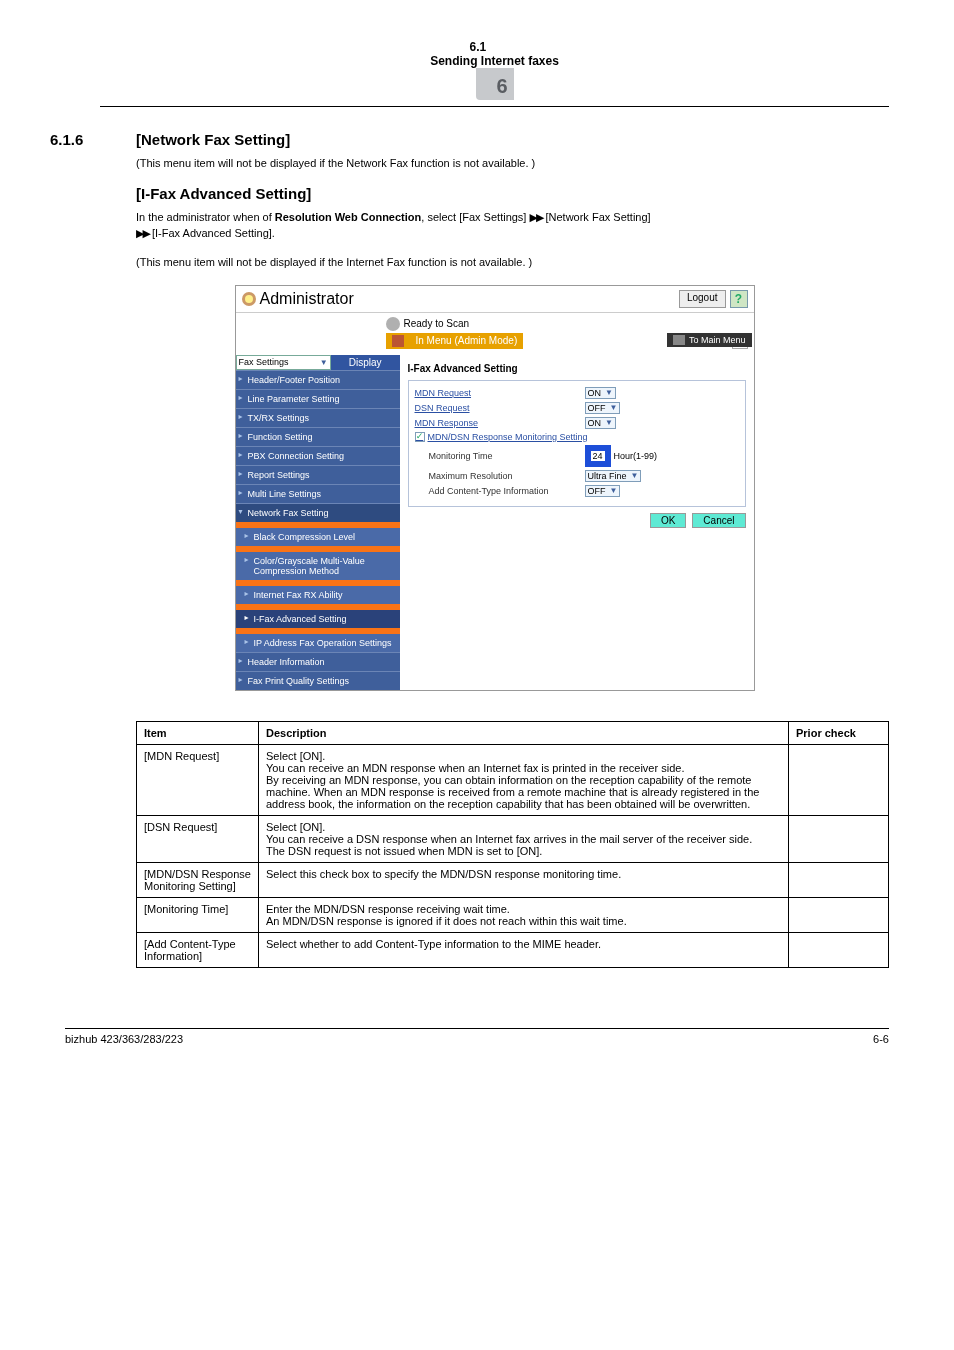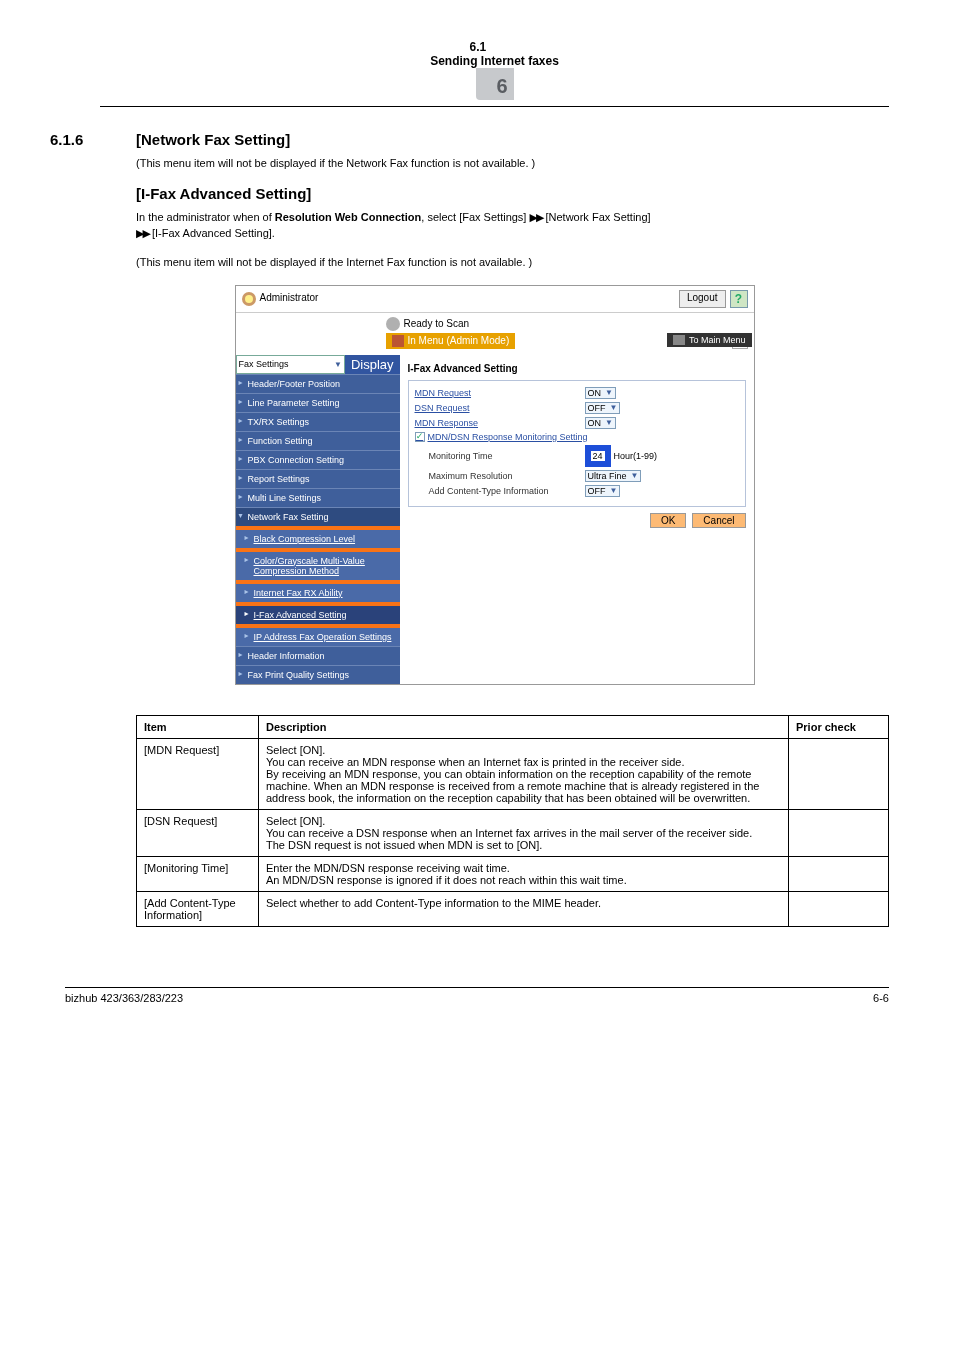--- a/index.html
+++ b/index.html
@@ -44,70 +44,69 @@
     border: 1px solid #999;
     background: #fff;
   }
   .ss-topbar {
     display: flex;
     justify-content: space-between;
     align-items: center;
     border-bottom: 1px solid #ccc;
     padding: 4px 6px;
   }
-  .ss-admin { display: flex; align-items: flex-start; gap: 4px; font-size: 10px; }
+  .ss-admin { display: flex; align-items: center; gap: 4px; font-size: 16px; }
   .ss-admin-icon { width: 14px; height: 14px; background: #c96; border-radius: 50%; display:inline-block; position:relative;}
   .ss-admin-icon::after{content:""; position:absolute; left:3px; top:3px; width:8px; height:8px; border-radius:50%; background:#fff08a;}
   .ss-logout-group { display: flex; gap: 4px; }
   .ss-btn {
     border: 1px solid #999;
     padding: 1px 7px;
     font-size: 10px;
     background: #eee;
     cursor: pointer;
   }
   .ss-help {
     width: 18px; height: 18px; border:1px solid #79a; background:#cfe6c4; color:#2a6; font-weight:bold;
     display:flex; align-items:center; justify-content:center; font-size:12px;
   }
   .ss-statusrow { padding: 4px 6px 2px 150px; display:flex; align-items:center; gap:4px; font-size:10px;}
   .ss-status-icon{width:14px;height:14px;border-radius:50%;background:#b0b0b0;display:inline-block;}
   .ss-menurow { padding: 0 6px 6px 150px; display:flex; justify-content:space-between; align-items:center;}
-  .ss-menu-tag { background:#e7a100; color:#fff; font-size:10px; padding:2px 6px; display:flex; align-items:center; gap:4px;}
+  .ss-menu-tag { background:#e7a100; color:#fff; font-size:10px; padding:2px 6px; display:flex; align-items:center; gap:12px;}
   .ss-menu-icon{width:12px;height:12px;background:#b53; display:inline-block;}
   .ss-refresh{width:16px;height:16px;border:1px solid #aaa; background:#fff; display:inline-flex; align-items:center; justify-content:center; color:#b22; font-size:11px; font-weight:bold;}
   .ss-columns { display: flex; }
   .ss-nav {
     width: 164px;
     background: #3f5f9b;
     color: #fff;
     font-size: 9px;
   }
   .ss-nav-top{ display:flex; background:#3f5f9b;}
   .ss-nav-select{ flex:1; background:#fff; color:#000; border:1px solid #7a9; font-size:9px; padding:1px 2px; display:flex; justify-content:space-between; align-items:center;}
   .ss-nav-select .chev{ color:#3f5f9b; font-size:8px; }
-  .ss-nav-display{ background:#3155a0; color:#fff; font-size:13px; padding:2px 6px; border:none; }
+  .ss-nav-display{ background:#3155a0; color:#fff; font-size:10px; padding:2px 18px; border:none; }
   .ss-nav-item {
     padding: 4px 6px 4px 12px;
     border-top: 1px solid #6b85b6;
     position: relative;
     cursor: pointer;
   }
   .ss-nav-item::before{
     content:"▸"; position:absolute; left:3px; top:3px; color:#aac3e8; font-size:8px;
   }
   .ss-nav-item.expanded { background:#2e4b80; }
   .ss-nav-item.expanded::before{ content:"▾"; }
   .ss-nav-sub {
     padding: 4px 6px 4px 18px;
-    border-top: 4px solid #f97316;
+    border-top: 6px solid #f97316;
     background:#4a6aa8;
     position:relative;
     cursor:pointer;
-    text-decoration:underline;
   }
   .ss-nav-sub::before{ content:"▸"; position:absolute; left:9px; top:3px; color:#aac3e8; font-size:8px;}
   .ss-nav-sub.selected { background:#2a427a; }
   .ss-nav-sub.selected::before{ content:"▸"; color:#fff; }
   .ss-content {
     flex: 1;
     padding: 6px 8px 16px 8px;
     position: relative;
   }
   .ss-mainmenu{
@@ -121,21 +120,21 @@
   .ss-form-row { display:flex; align-items:center; margin-bottom:3px; }
   .ss-form-label { width:170px; color:#2a4fa3; font-size:9px; text-decoration:underline; cursor:pointer;}
   .ss-form-label.plain{ text-decoration:none; color:#333; cursor:default;}
   .ss-select { font-size:9px; border:1px solid #7f9db9; background:#eef5fc; padding:0 2px; display:inline-flex; align-items:center; gap:4px; }
   .ss-select .chevd{ color:#3f5f9b; font-size:8px; }
   .ss-input { width:26px; font-size:9px; border:6px solid #1d4ed8; padding:0 2px; background:#fff; }
   .ss-suffix{ font-size:9px; margin-left:3px; }
   .ss-checkbox-row{ color:#2a4fa3; font-size:9px; text-decoration:underline; display:flex; align-items:center; gap:3px; margin-bottom:3px;}
   .ss-check{ width:10px;height:10px;border:1px solid #7f9db9; background:#fff; display:inline-flex;align-items:center;justify-content:center;color:#2a6;font-size:9px;line-height:1;}
   .ss-actions{ display:flex; gap:6px; justify-content:flex-end; margin-top:6px; }
-  .ss-action-btn{ font-size:10px; border:1px solid #999; background:#fdba74; padding:1px 10px; cursor:pointer;}
+  .ss-action-btn{ font-size:10px; border:1px solid #999; background:#5eead4; padding:1px 10px; cursor:pointer;}
   .ss-bottom-pad{ height:120px; }
   
   table.spec {
     border-collapse: collapse;
     width: 100%;
     margin-left:36px;
     width: calc(100% - 36px);
     font-size: 11px;
   }
   table.spec th, table.spec td {
@@ -305,20 +304,25 @@
       <td></td>
     </tr>
     <tr>
       <td>[DSN Request]</td>
       <td style="white-space:pre-line;">Select [ON].
 You can receive a DSN response when an Internet fax arrives in the mail server of the receiver side.
 The DSN request is not issued when MDN is set to [ON].</td>
       <td></td>
     </tr>
     <tr>
+      <td>[MDN/DSN Response Monitoring Setting]</td>
+      <td style="white-space:pre-line;">Select this check box to specify the MDN/DSN response monitoring time.</td>
+      <td></td>
+    </tr>
+    <tr>
       <td>[Monitoring Time]</td>
       <td style="white-space:pre-line;">Enter the MDN/DSN response receiving wait time.
 An MDN/DSN response is ignored if it does not reach within this wait time.</td>
       <td></td>
     </tr>
     <tr>
       <td>[Add Content-Type Information]</td>
       <td style="white-space:pre-line;">Select whether to add Content-Type information to the MIME header.</td>
       <td></td>
     </tr>

